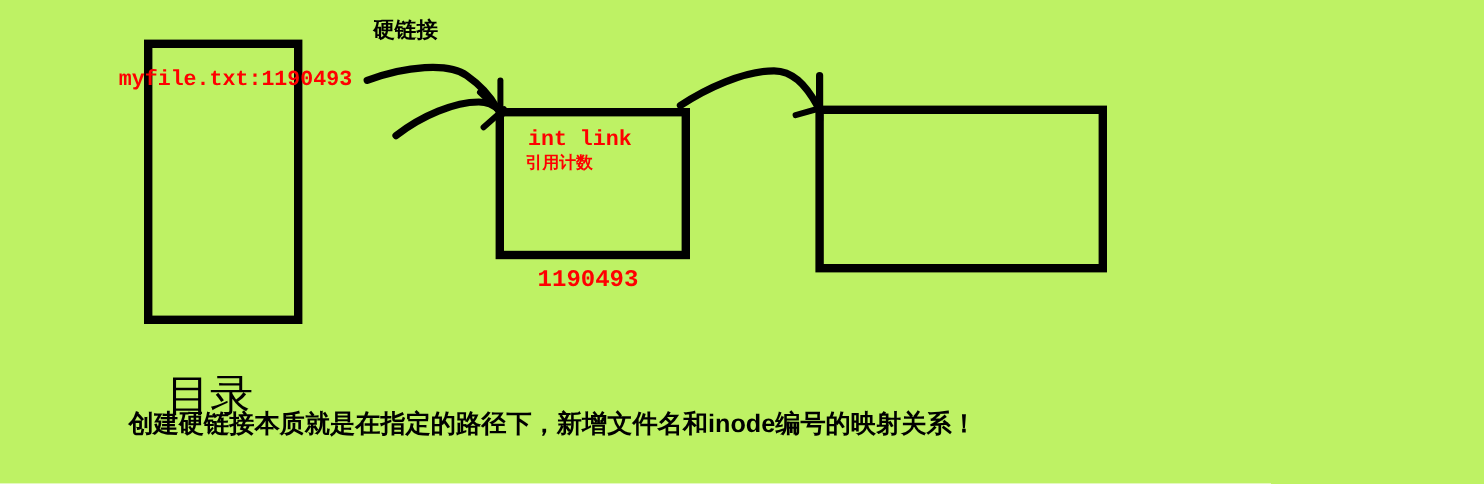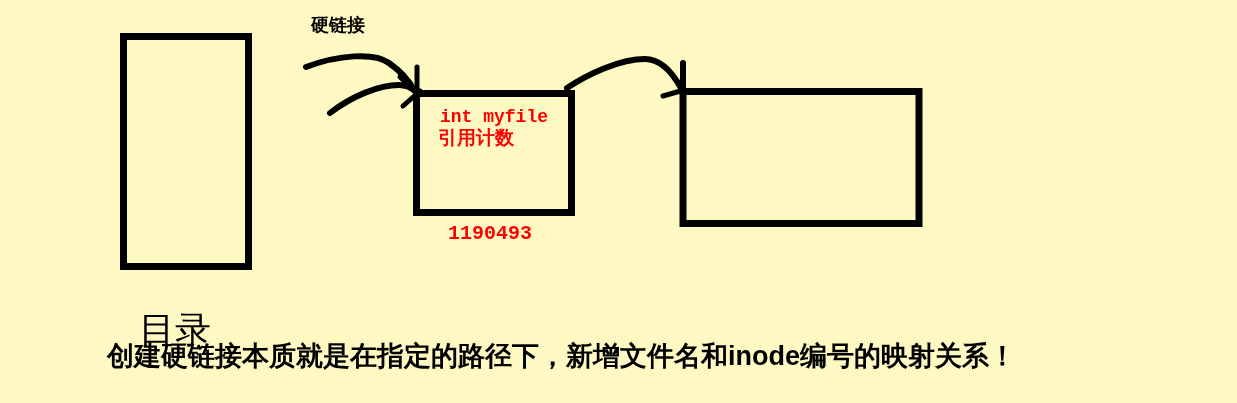--- a/index.html
+++ b/index.html
@@ -4,21 +4,21 @@
 <style>
   html, body {
     margin: 0;
     padding: 0;
     background: #ffffff;
   }
   #canvas {
     position: relative;
     width: 1237px;
     height: 403px;
-    background: #fef9c3;
+    background: #bef264;
     overflow: hidden;
     font-family: "Liberation Mono", "DejaVu Sans Mono", monospace;
   }
   #shape-layer {
     position: absolute;
     left: 0; top: 0;
     width: 1237px;
     height: 403px;
   }
   .txt {
@@ -32,25 +32,25 @@
     font-weight: bold;
   }
   .cjk {
     font-family: "Liberation Sans", "DejaVu Sans", sans-serif;
   }
   .hardlink-label  { left: 311px; top: 16px;  font-size: 18px; font-weight: bold; }
   .dir-entry-1     { left: 99px;  top: 58px;  font-size: 18px; }
   .dir-entry-2     { left: 92px;  top: 93px;  font-size: 18px; }
   .inode-title     { left: 429px; top: 53px;  font-size: 29px; }
   .inode-count     { left: 440px; top: 108px; font-size: 18px; }
-  .inode-caption   { left: 438px; top: 128px; font-size: 19px; }
+  .inode-caption   { left: 438px; top: 128px; font-size: 14px; }
   .inode-number    { left: 448px; top: 224px; font-size: 20px; }
   .file-label      { left: 620px; top: 273px; font-size: 28px; }
   .dir-label       { left: 139px; top: 294px; font-size: 36px; margin-top: 18px; }
-  .note-text       { left: 107px; top: 343px; font-size: 27px; font-weight: bold; }
+  .note-text       { left: 107px; top: 343px; font-size: 21px; font-weight: bold; }
 </style>
 </head>
 <body>
 
 <div id="canvas">
 
   <svg id="shape-layer" viewBox="0 0 1237 403" xmlns="http://www.w3.org/2000/svg">
 
     <rect x="123.5" y="36.5" width="125" height="230" fill="none" stroke="#000000" stroke-width="7"></rect>
 
@@ -67,24 +67,25 @@
     <line x1="417" y1="67" x2="417" y2="94" stroke="#000000" stroke-width="5" stroke-linecap="round"></line>
     <line x1="400" y1="77" x2="419" y2="95" stroke="#000000" stroke-width="5" stroke-linecap="round"></line>
     <line x1="403" y1="106" x2="420" y2="91" stroke="#000000" stroke-width="5" stroke-linecap="round"></line>
 
     <path d="M567,88 C588,74 620,59 645,59 C660,59 671,70 681,88" fill="none" stroke="#000000" stroke-width="6" stroke-linecap="round"></path>
     <line x1="663" y1="96" x2="684" y2="90" stroke="#000000" stroke-width="5" stroke-linecap="round"></line>
   </svg>
 
   <div class="txt cjk hardlink-label">硬链接</div>
 
+  <div class="txt red dir-entry-1">myfile.txt:1190493</div>
 
 
 
-  <div class="txt red inode-count">int myfile</div>
+  <div class="txt red inode-count">int link</div>
 
   <div class="txt red cjk inode-caption">引用计数</div>
 
   <div class="txt red inode-number">1190493</div>
 
 
   <div class="txt cjk dir-label">目录</div>
 
   <div class="txt cjk note-text">创建硬链接本质就是在指定的路径下，新增文件名和inode编号的映射关系！</div>
 

